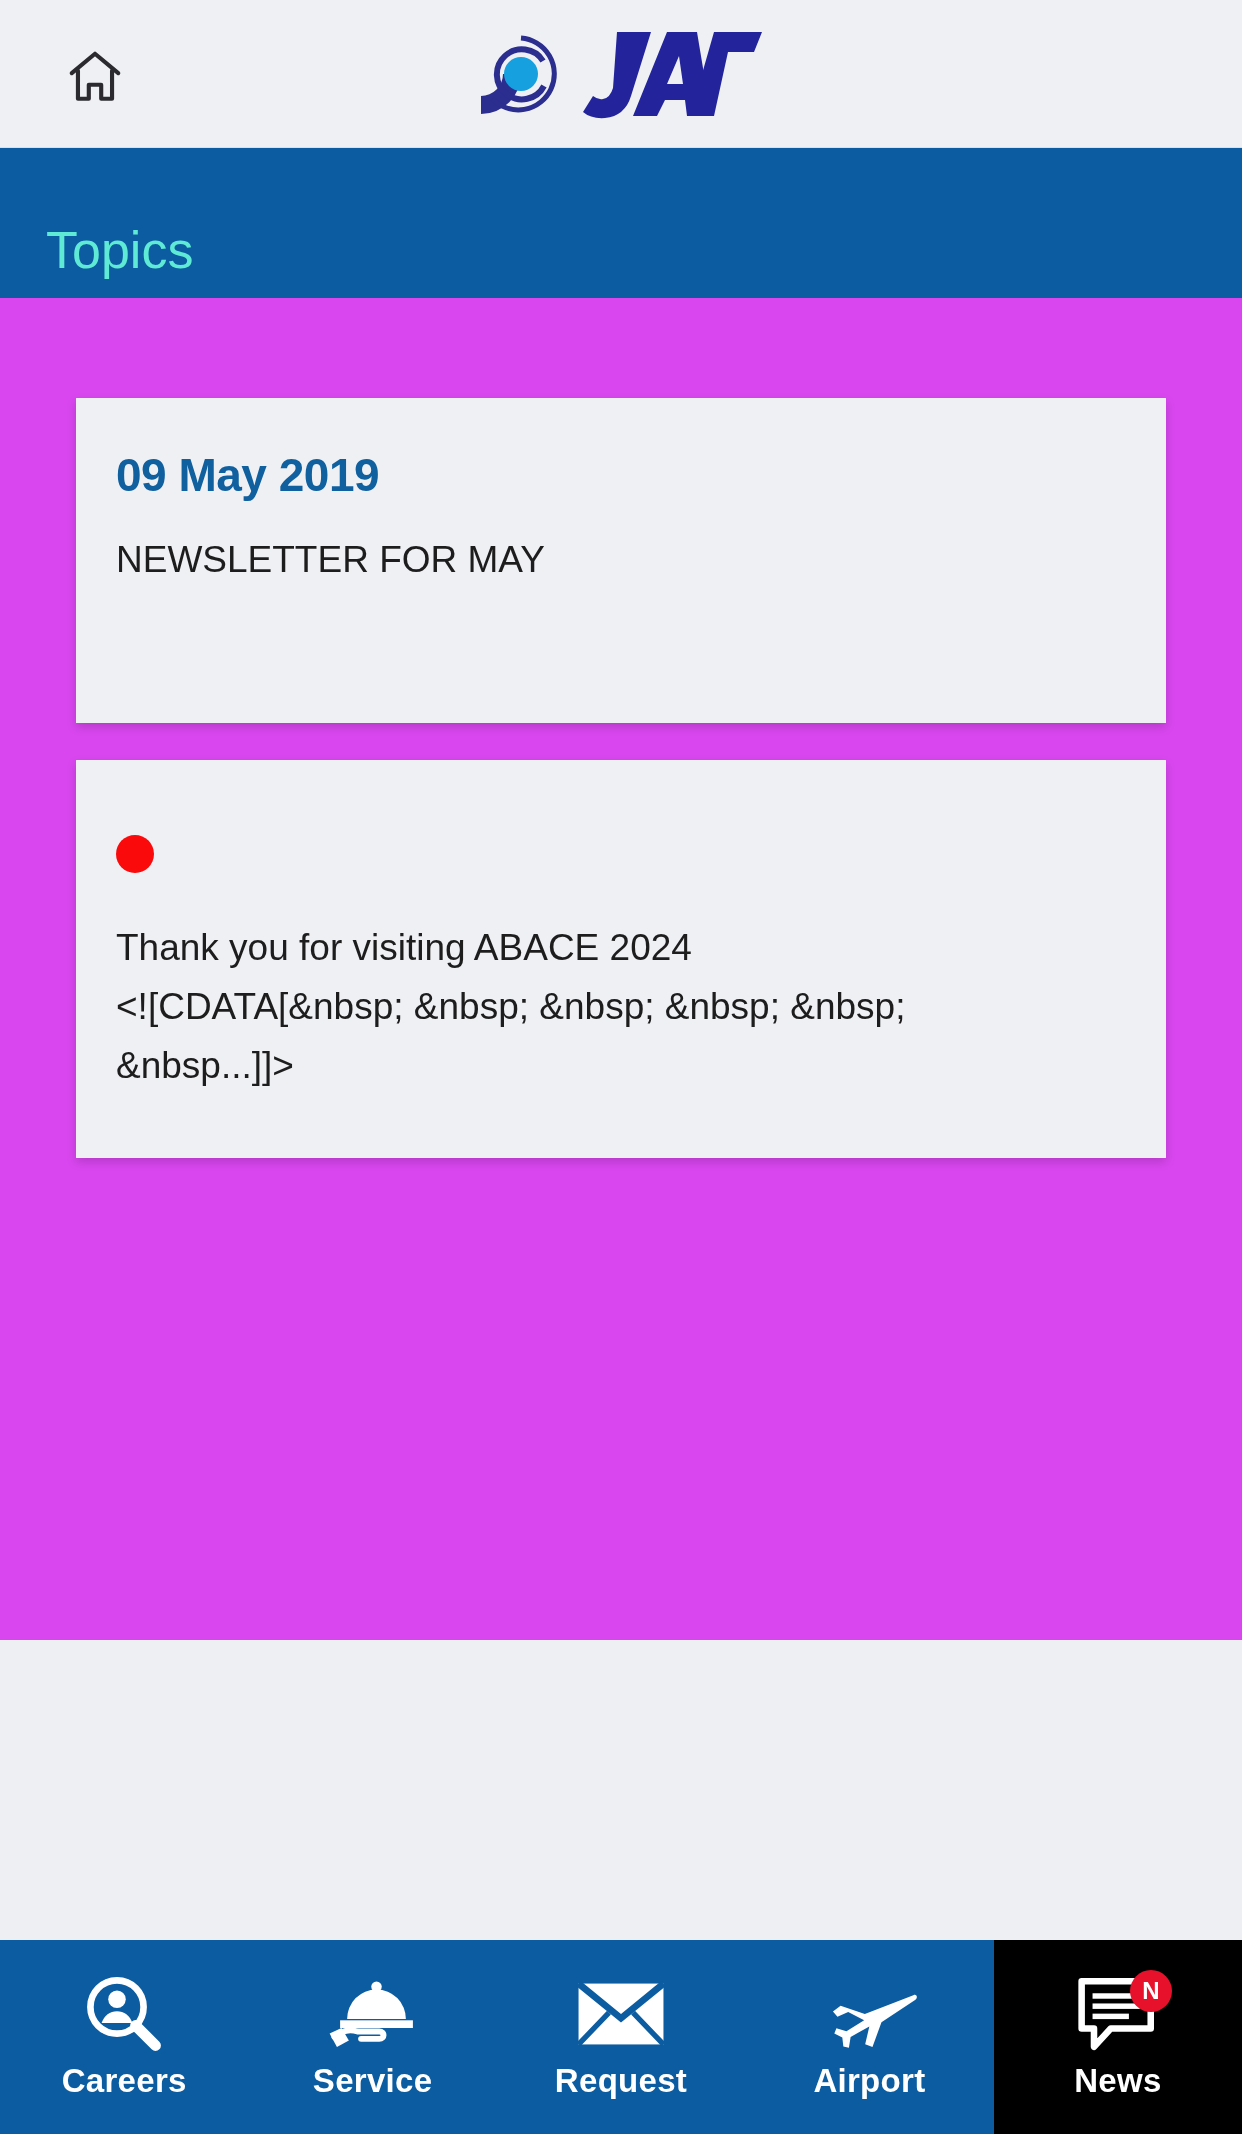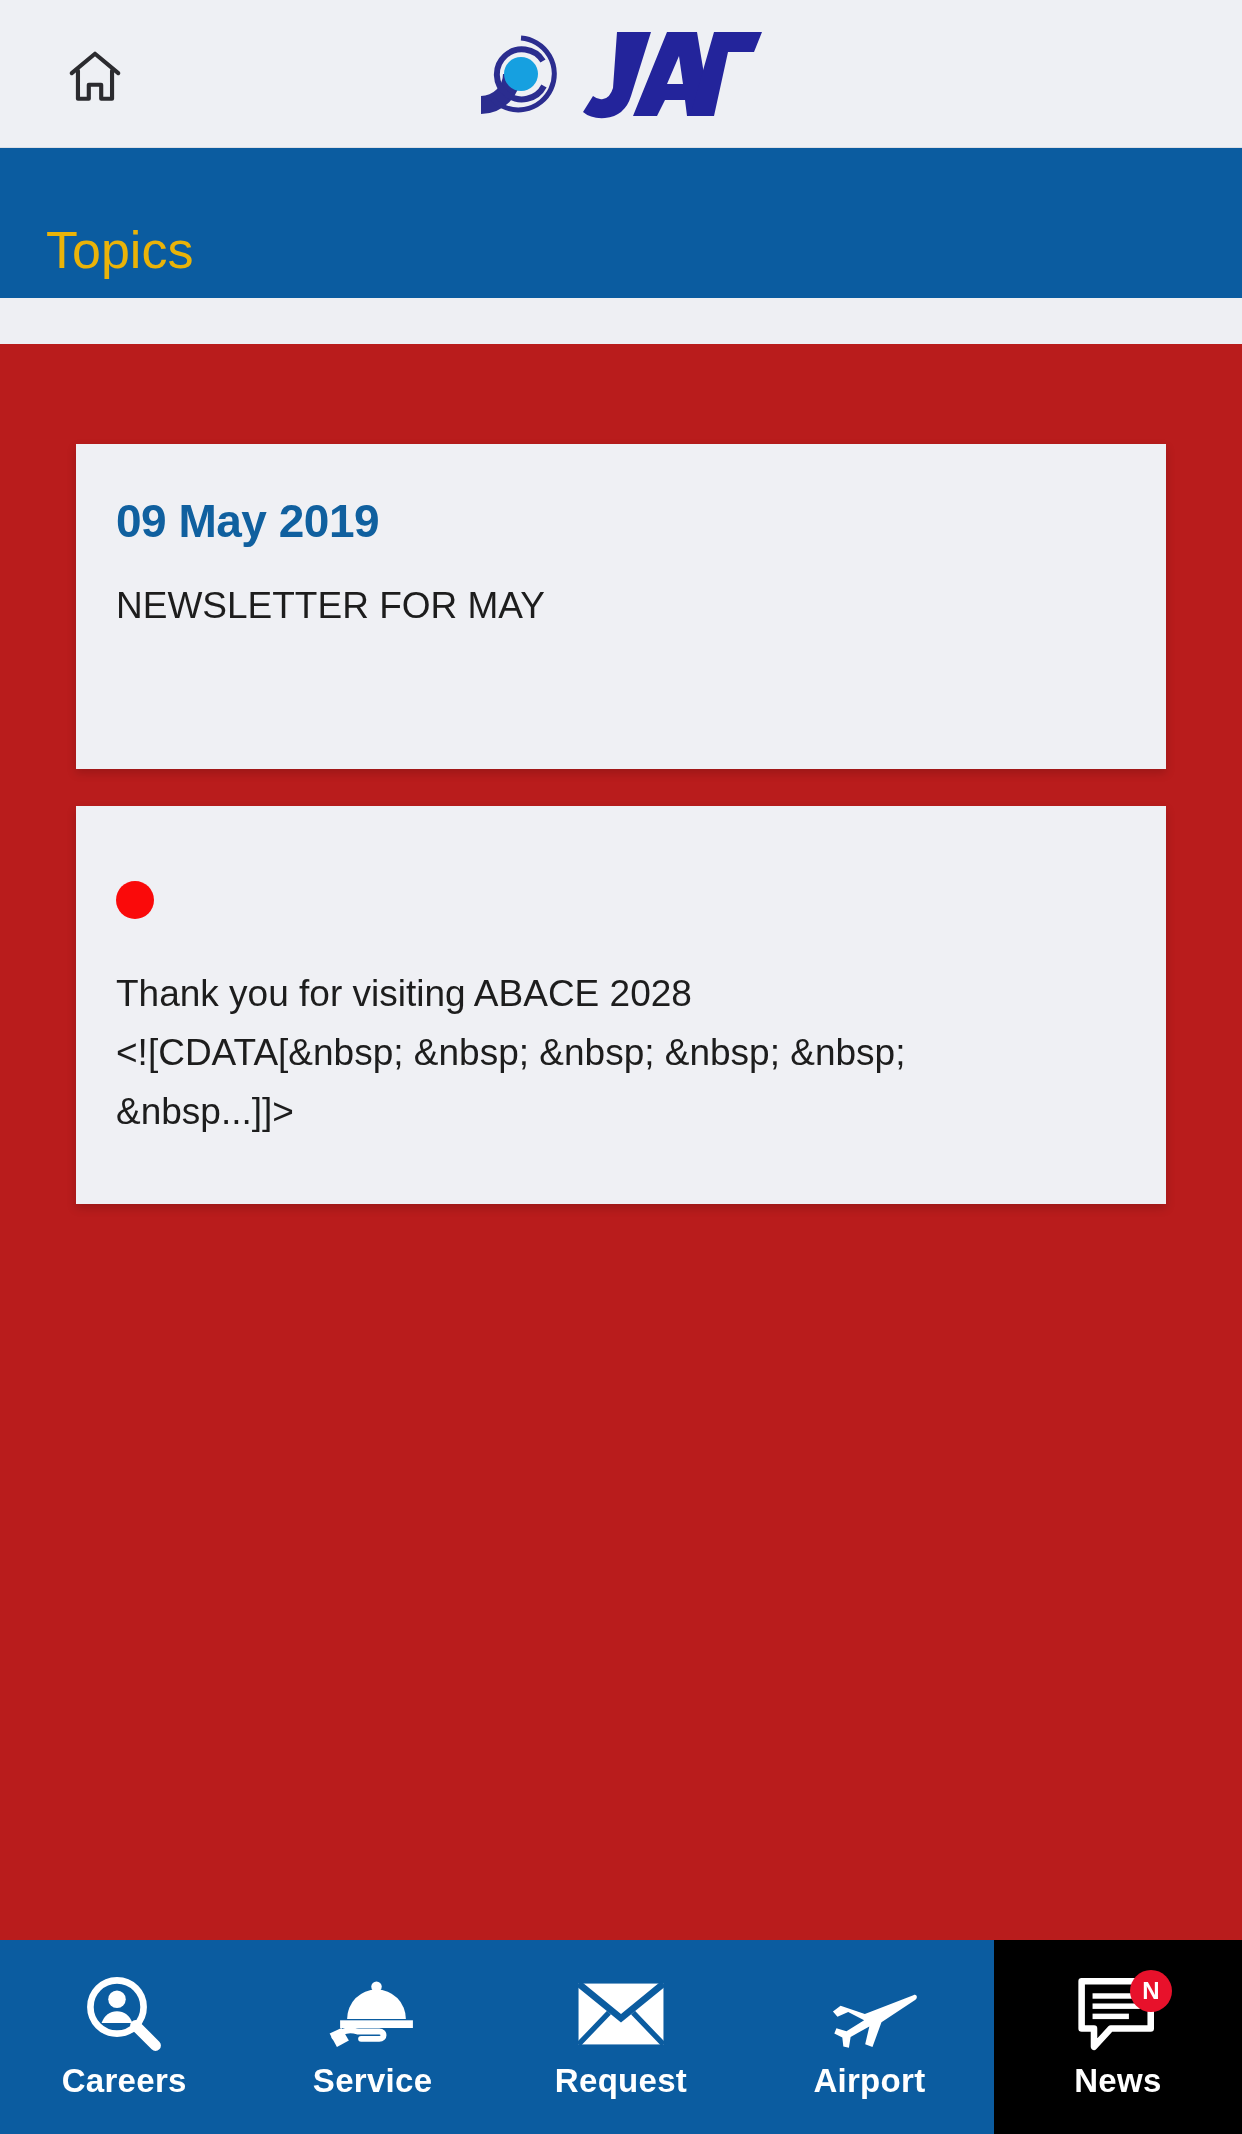--- a/index.html
+++ b/index.html
@@ -53,37 +53,36 @@
     position: absolute;
     left: 0; top: 148px;
     width: 1242px;
     height: 150px;
     background: #0b5ca0;
   }
   #page-title {
     position: absolute;
     left: 46px;
     bottom: 22px;
-    color: #eab308;
+    color: #5eead4;
     font-size: 52px;
     font-weight: 400;
     letter-spacing: 0px;
     line-height: 1;
   }
 
   
   #content {
     position: absolute;
     left: 0;
     top: 298px;
     width: 1242px;
-    height: 1642px;
-    background: #b91c1c;
+    height: 1342px;
+    background: #d946ef;
     overflow: hidden;
-    margin-top: 46px;
   }
 
   .card {
     position: absolute;
     left: 76px;
     width: 1090px;
     background: #eff0f4;
     box-shadow: 0 4px 9px rgba(0,0,0,0.17);
     box-sizing: border-box;
   }
@@ -225,21 +224,21 @@
       </div>
       <div class="card-body" style="position: absolute; top: 132px; left: 0px; right: 0px;">
         <div class="line">NEWSLETTER FOR MAY</div>
       </div>
     </div>
     <div class="card" style="top: 462px; height: 398px;">
       <div class="card-date-row" style="position: absolute; top: 75px; left: 0px;">
         <span class="dot"></span>
       </div>
       <div class="card-body" style="position: absolute; top: 158px; left: 0px; right: 0px;">
-        <div class="line">Thank you for visiting ABACE 2028</div>
+        <div class="line">Thank you for visiting ABACE 2024</div>
         <div class="line">&lt;![CDATA[&amp;nbsp; &amp;nbsp; &amp;nbsp; &amp;nbsp; &amp;nbsp;</div>
         <div class="line">&amp;nbsp...]]&gt;</div>
       </div>
     </div>
   </div>
 
 <div id="bottomnav">
     <div class="navitem">
       <div class="navicon">
         <svg width="84" height="84" viewBox="0 0 24 24">

